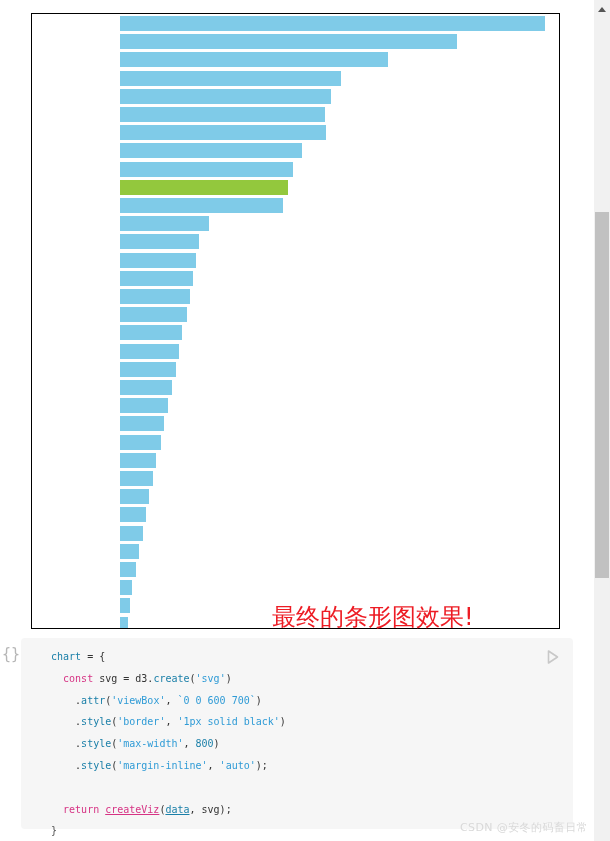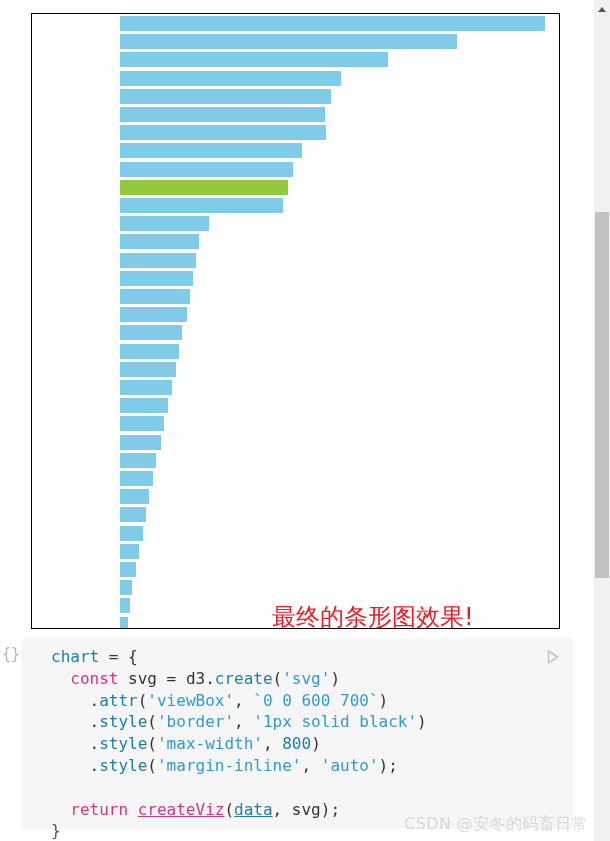--- a/index.html
+++ b/index.html
@@ -104,42 +104,42 @@
     width: 16px;
     height: 18px;
   }
   #code-text {
     position: absolute;
     left: 30px;
     top: 8px;
     right: 34px;
     margin: 0;
     font-family: "DejaVu Sans Mono", "Liberation Mono", monospace;
-    font-size: 16px;
+    font-size: 10px;
     line-height: 21.8px;
     color: #333333;
     white-space: pre;
     tab-size: 2;
   }
   .tok-plain  { color: #333333; }
   .tok-kw     { color: #D63384; }
   .tok-ident  { color: #1a7fa8; }
   .tok-str    { color: #2f9bd6; }
   .tok-num    { color: #1a7fa8; }
   .tok-fn     { color: #D63384; text-decoration: underline; }
   .tok-var    { color: #1a7fa8; text-decoration: underline; }
   .tok-brace  { color: #555555; }
 
   
   #watermark {
     position: absolute;
     right: 6px;
     bottom: 6px;
     color: #d9d9d9;
-    font-size: 16px;
+    font-size: 11px;
     font-family: "DejaVu Sans", "Liberation Sans", sans-serif;
     letter-spacing: 0.4px;
     white-space: nowrap;
   }
 
   
   #scrollbar {
     position: absolute;
     right: 0;
     top: 0;

